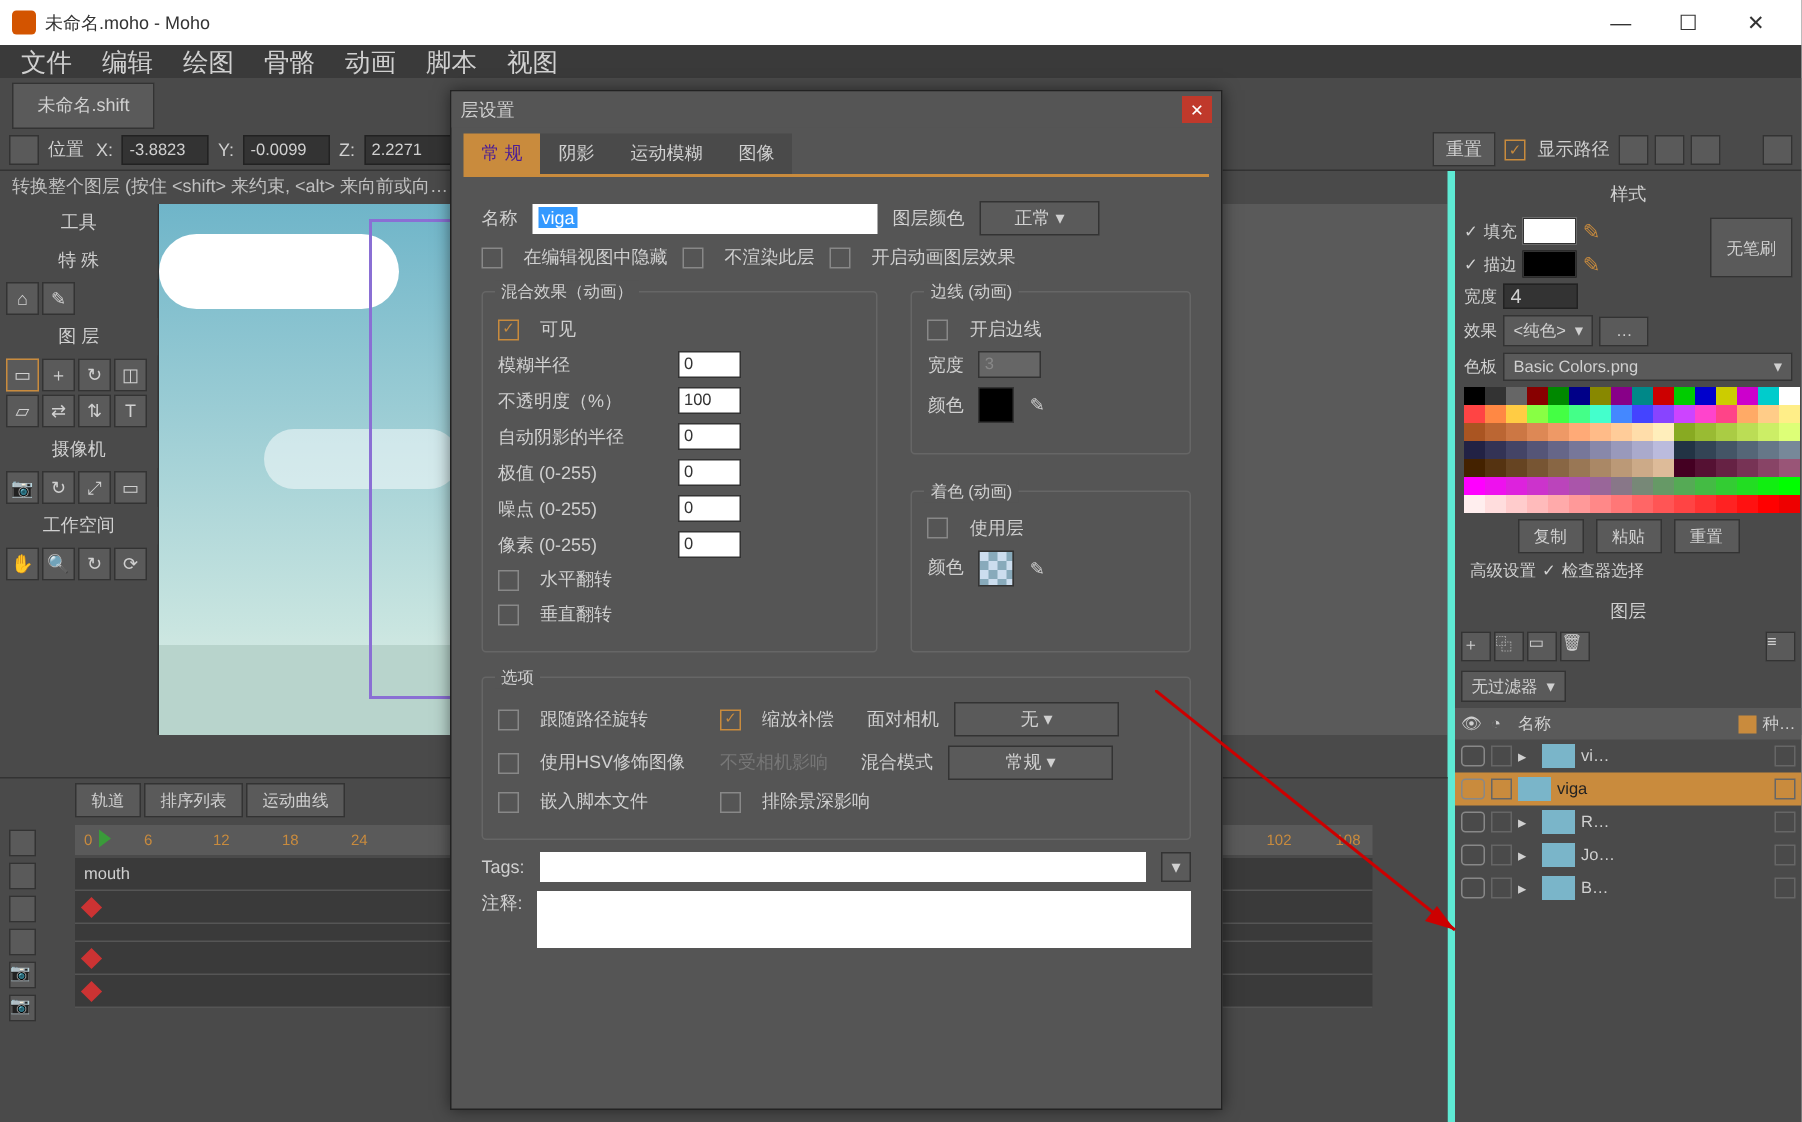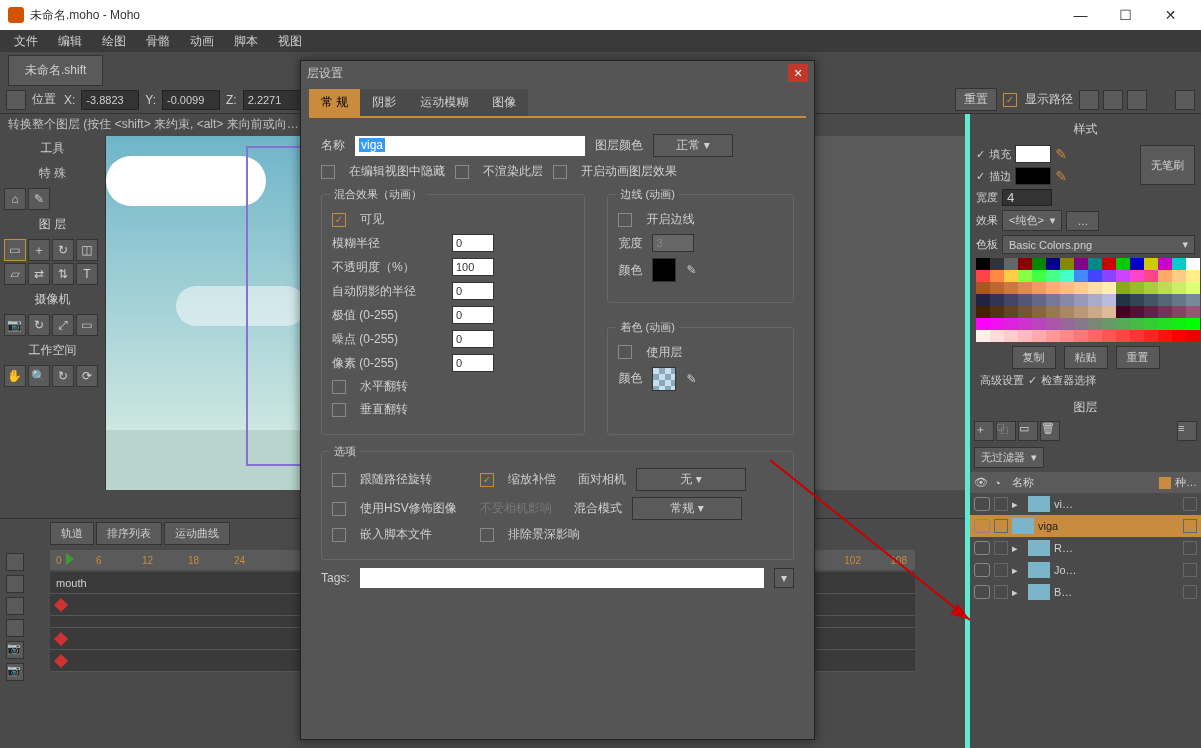--- a/index.html
+++ b/index.html
@@ -2,21 +2,21 @@
 <html><head>
 <meta charset="utf-8">
 <style>
 *{margin:0;padding:0;box-sizing:border-box;font-family:"Microsoft YaHei",sans-serif}
 body{background:#fff;width:1201px;height:748px;overflow:hidden;position:relative;font-size:11px;color:#d0d0d0}
 .titlebar{height:30px;background:#fff;display:flex;align-items:center;padding:0 8px;color:#333;font-size:12px}
 .titlebar .logo{width:16px;height:16px;background:#d35400;border-radius:3px;margin-right:6px}
 .titlebar .spacer{flex:1}
 .titlebar .winbtn{width:45px;height:30px;display:flex;align-items:center;justify-content:center;color:#333;font-size:14px}
 .menubar{height:22px;background:#3a3a3a;display:flex;align-items:center;padding:0 4px}
-.menubar span{padding:0 10px;font-size:12px}
+.menubar span{padding:0 10px;font-size:17px}
 .app{height:696px;background:#4a4a4a;position:relative}
 .tabrow{height:34px;background:#4a4a4a;display:flex;align-items:flex-end;padding:0 8px}
 .filetab{background:#5a5a5a;padding:6px 16px;border:1px solid #333;font-size:12px}
 .toolbar{height:28px;background:#4a4a4a;display:flex;align-items:center;padding:0 6px;gap:4px;border-bottom:1px solid #333}
 .toolbar .tbicon{width:20px;height:20px;background:#5a5a5a;border:1px solid #333}
 .toolbar .lbl{font-size:12px;margin:0 2px}
 .toolbar .numin{width:58px;height:20px;background:#333;color:#d0d0d0;border:1px solid #222;font-size:11px;padding:0 4px}
 .toolbar .chk{width:14px;height:14px;border:1px solid #c98b3d;display:inline-flex;align-items:center;justify-content:center;color:#c98b3d;font-size:10px;margin-right:2px}
 .hint{height:22px;background:#4a4a4a;padding:2px 8px;font-size:12px;color:#c0c0c0}
 .mainrow{display:flex;height:354px}
@@ -65,21 +65,21 @@
 .track{height:22px;margin:0 50px;background:#3a3a3a;display:flex;align-items:center;padding:0 6px;font-size:11px;border-bottom:1px solid #555}
 .track .key{width:10px;height:10px;background:#cc3333;transform:rotate(45deg);margin-right:20px}
 .tlicons{position:absolute;left:4px;top:30px;width:40px}
 .tlicons .ti{width:18px;height:18px;background:#5a5a5a;border:1px solid #333;margin:4px 2px}
 
 .dialog{position:absolute;left:300px;top:60px;width:515px;height:680px;background:#555;border:1px solid #222;box-shadow:0 0 10px rgba(0,0,0,.5);z-index:100}
 .dlgtitle{height:24px;background:#555;display:flex;align-items:center;padding:0 6px;font-size:12px}
 .dlgtitle .close{margin-left:auto;width:20px;height:18px;background:#c0392b;color:#fff;display:flex;align-items:center;justify-content:center;font-size:11px}
 .dlgtabs{display:flex;border-bottom:2px solid #c98b3d;margin:4px 8px 0}
 .dlgtabs span{padding:5px 12px;font-size:12px;background:#4a4a4a}
-.dlgtabs span.act{background:#c98b3d;color:#000000}
+.dlgtabs span.act{background:#c98b3d;color:#4c1d95}
 .dlgbody{padding:10px 20px;font-size:12px}
 .dlgbody .frow{display:flex;align-items:center;gap:10px;margin:6px 0}
 .dlgbody .fin{background:#fff;color:#003399;padding:2px 4px;width:230px;height:20px;font-size:12px}
 .dlgbody .dd2{background:#5a5a5a;border:1px solid #333;padding:2px 16px;width:80px;text-align:center}
 .dlgbody .ck{width:14px;height:14px;border:1px solid #888;display:inline-block;margin-right:4px;vertical-align:middle}
 .dlgbody .ck.on{border-color:#c98b3d}
 .dlgbody .ck.on::after{content:"✓";color:#c98b3d;font-size:10px;display:block;line-height:12px;text-align:center}
 .fieldset{border:1px solid #666;border-radius:3px;padding:10px;margin:8px 0;position:relative}
 .fieldset .legend{position:absolute;top:-8px;left:8px;background:#555;padding:0 4px;font-size:11px}
 .fsrow{display:flex;gap:22px}
@@ -592,20 +592,24 @@
         <span class="ck"></span>
           <span>排除景深影响</span>
       </div>
     </div>
 
     <div class="frow">
       <span>Tags:</span>
       <div style="flex:1;height:20px;background:#fff"></div>
       <span style="background:#5a5a5a;border:1px solid #333;padding:2px 6px">▾</span>
     </div>
+    <div class="frow" style="align-items:flex-start">
+      <span>注释:</span>
+      <div style="flex:1;height:38px;background:#fff"></div>
+    </div>
   </div>
 </div>
 
 <div class="arrow">
   <svg viewBox="0 0 220 170">
       <line x1="0" y1="0" x2="200" y2="160" stroke="#cc0000" stroke-width="2"></line>
       <polygon points="200,160 188,144 180,154" fill="#cc0000"></polygon>
     </svg>
 </div>
 

